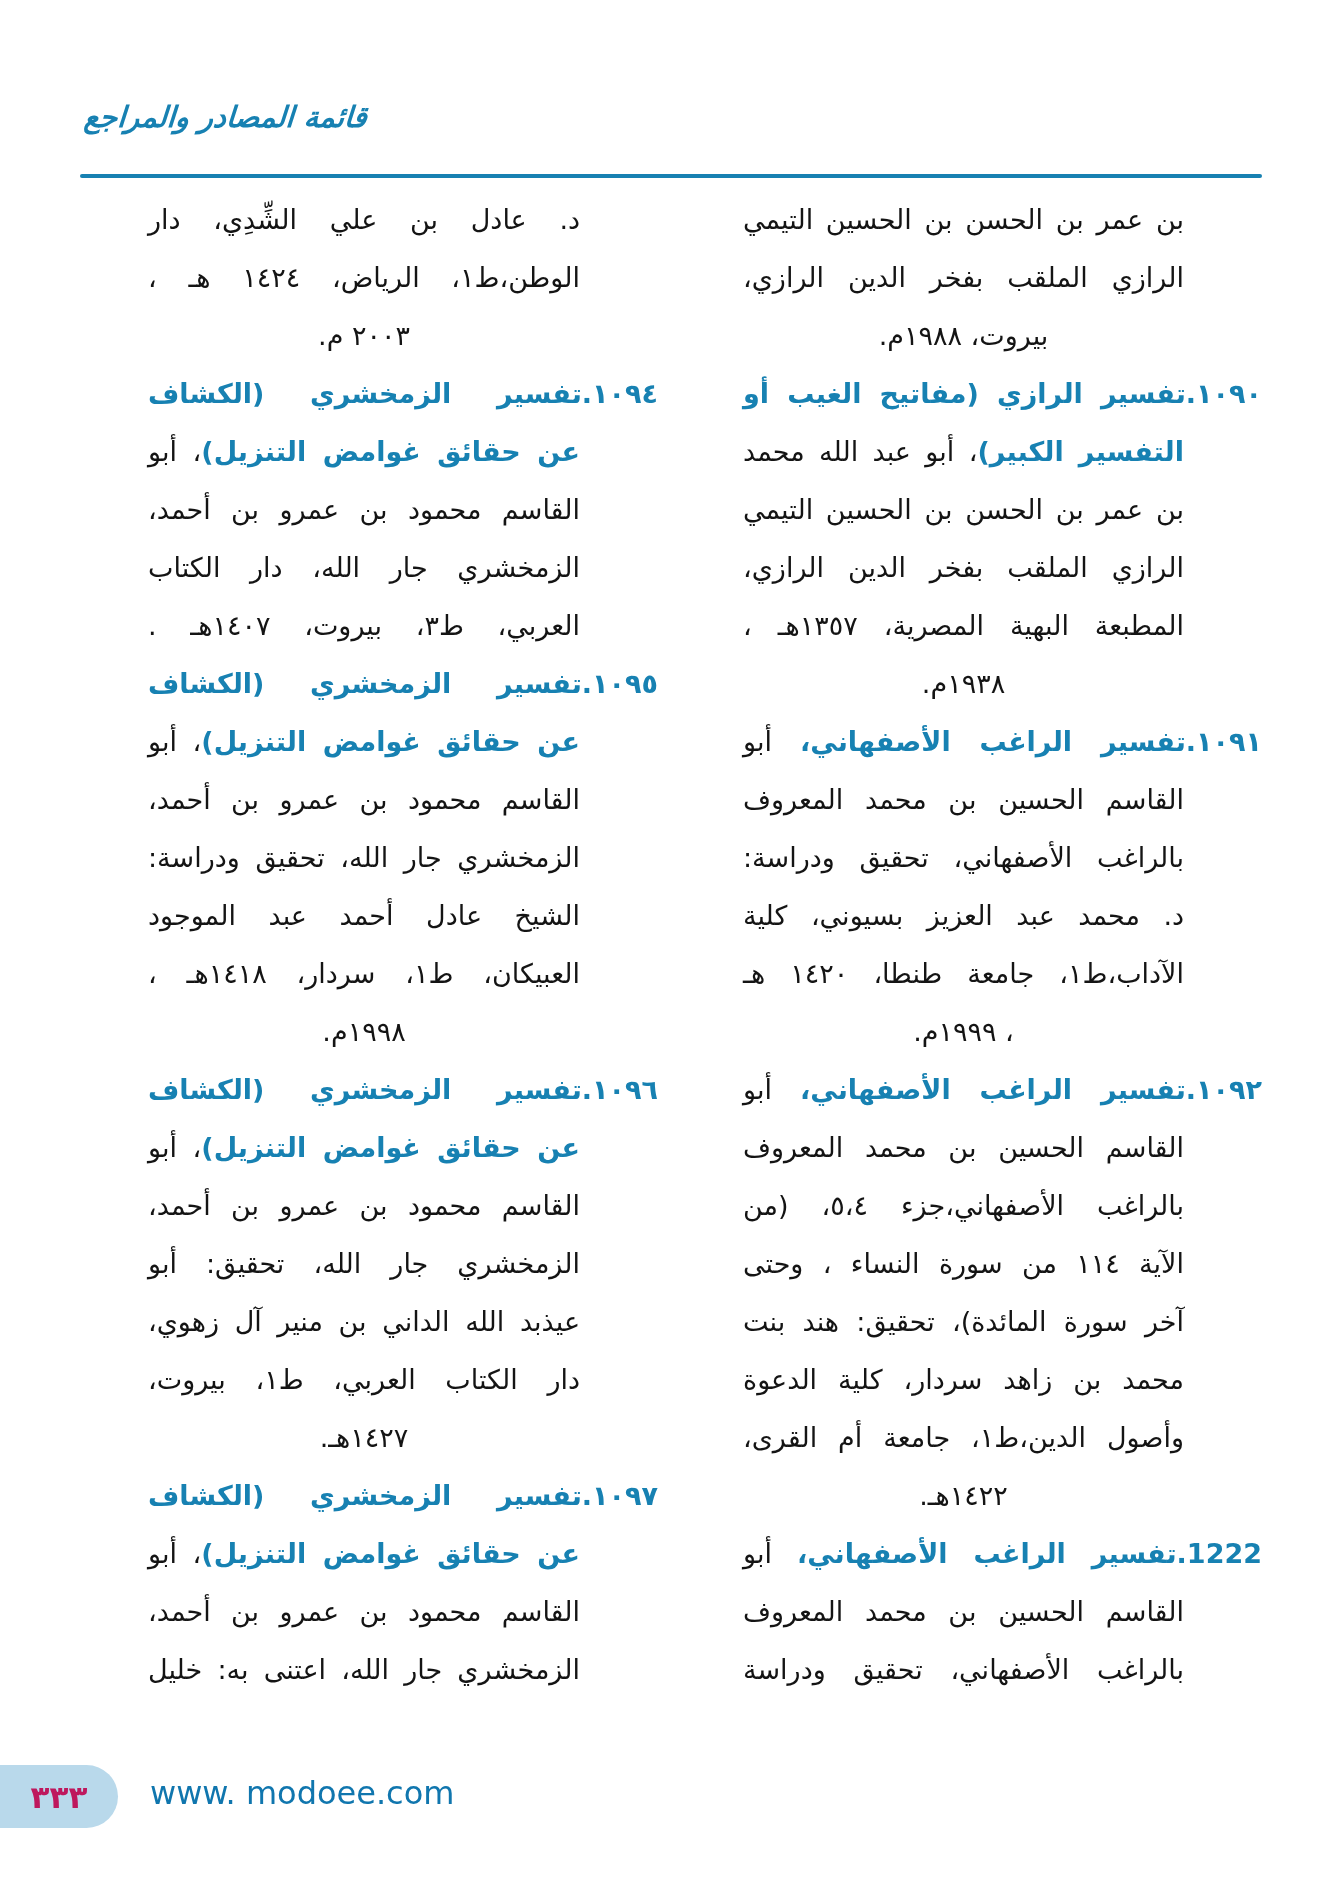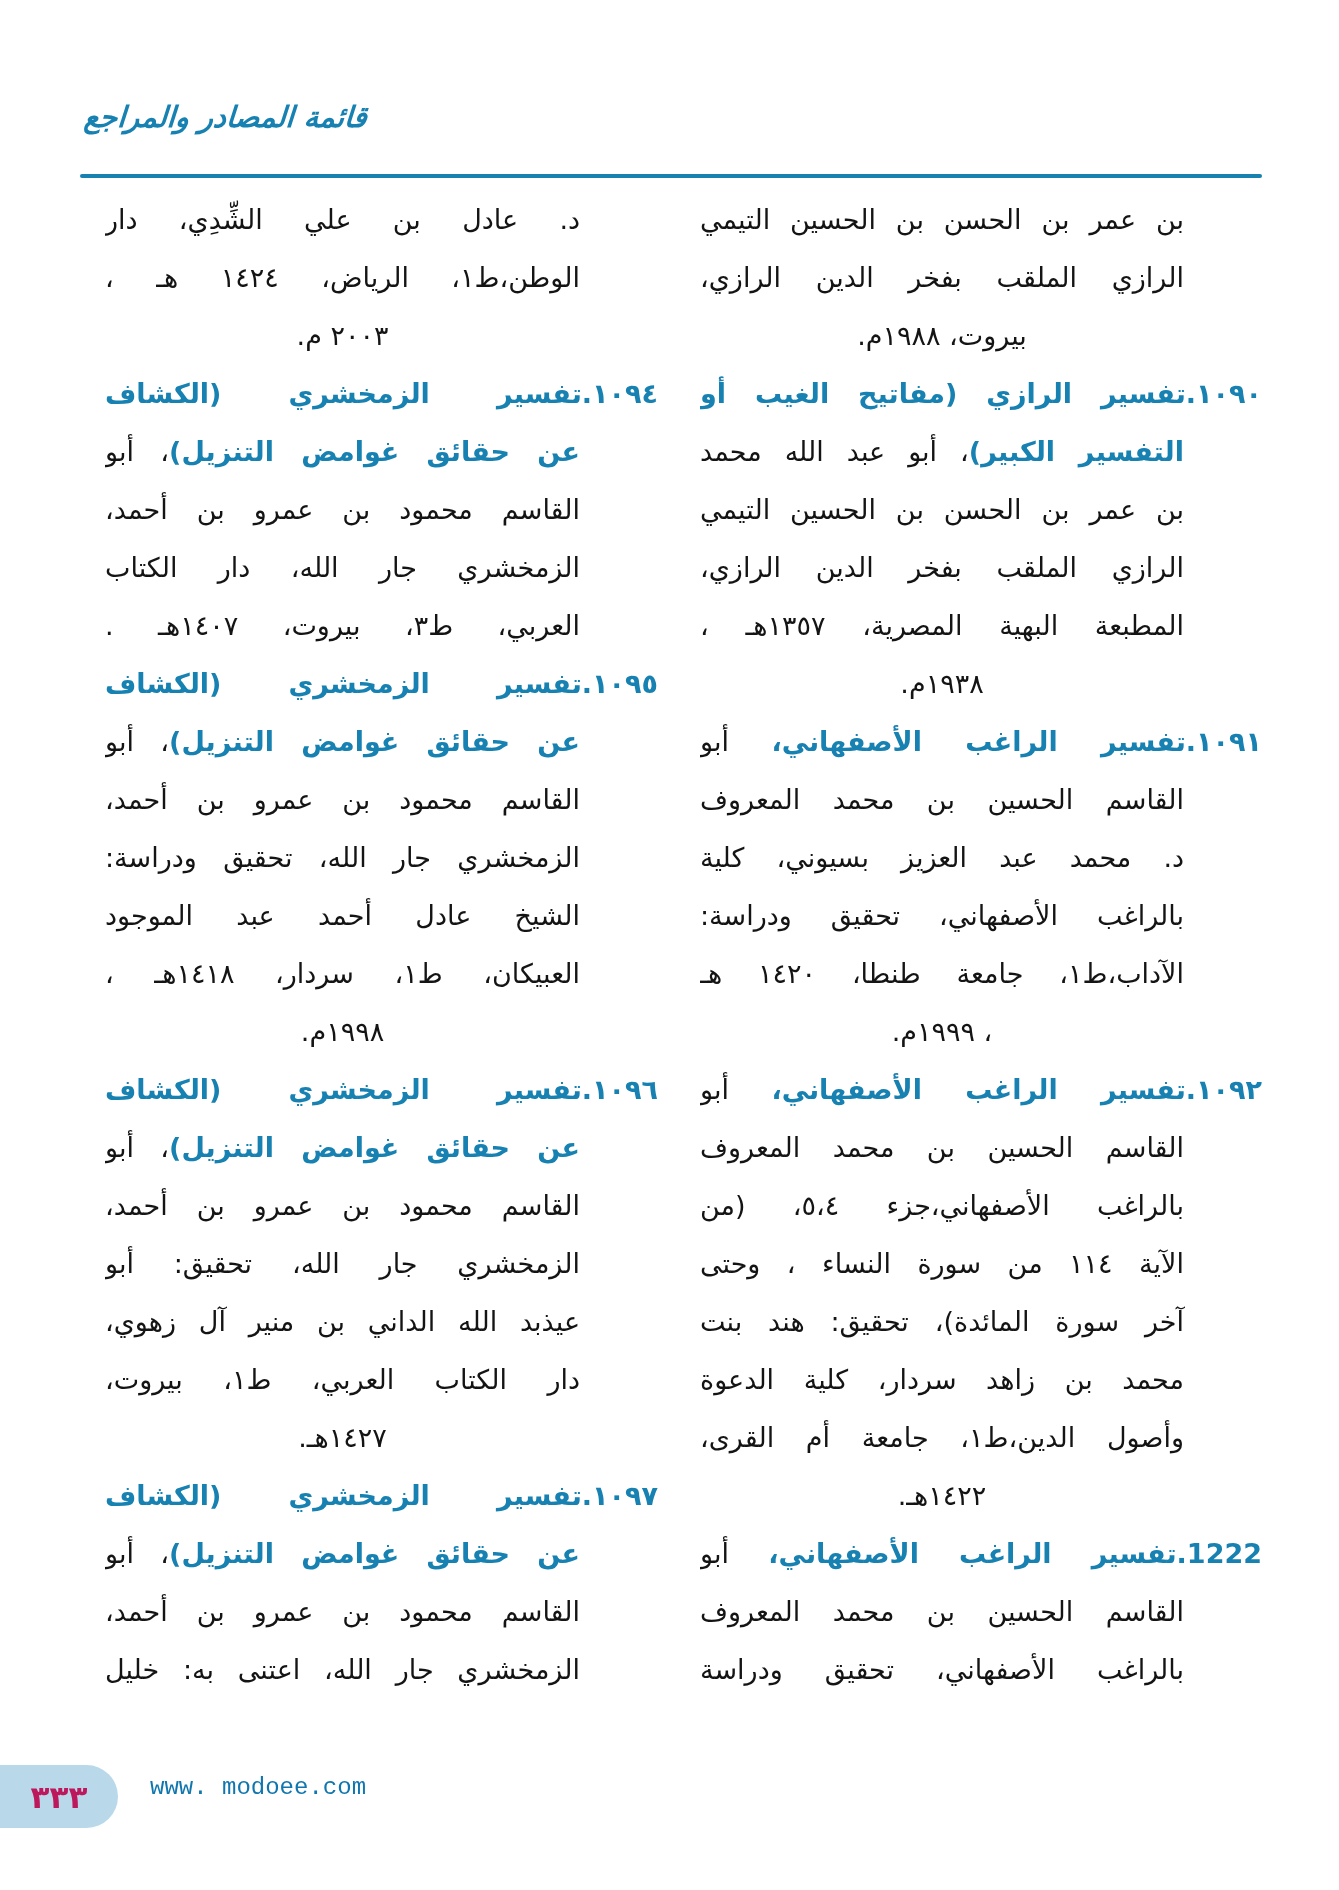--- a/index.html
+++ b/index.html
@@ -24,59 +24,59 @@
     background:var(--accent);border-radius:3px;
   }
   .col{
     position:absolute;top:191px;direction:rtl;font-size:27px;
     color:var(--ink);overflow:hidden;
   }
   .col-right{left:700px;width:562px;}
   .col-left{left:105px;width:553px;}
   .line{
     height:58px;line-height:58px;
-    text-align:justify;text-align-last:justify;
+    text-align:justify;text-align-last:justify;margin-left:43px;
   }
   .line.cont{padding-right:78px;}
   .line.last{
     padding-right:78px;
     text-align:left;text-align-last:center;
   }
   .em{color:var(--accent);font-weight:bold;}
   .page-badge{
     position:absolute;left:0;top:1765px;width:118px;height:63px;
     background:var(--badge);border-radius:0 32px 32px 0;
     display:flex;align-items:center;justify-content:center;
     color:#be185d;font-size:31px;font-weight:bold;
   }
   .site-link{
     position:absolute;left:150px;top:1774px;
-    color:var(--url);font-size:24px;direction:ltr;white-space:nowrap;font-family:Liberation Mono, monospace;
+    color:var(--url);font-size:32px;direction:ltr;white-space:nowrap;
   }
 </style>
 </head>
 <body>
 
 <div class="header-title">قائمة المصادر والمراجع</div>
 <div class="header-rule"></div>
 
 <div class="col col-right">
     <div class="line cont"><span>بن عمر بن الحسن بن الحسين التيمي</span></div>
     <div class="line cont"><span>الرازي الملقب بفخر الدين الرازي،</span></div>
     <div class="line last"><span>بيروت، ١٩٨٨م.</span></div>
     <div class="line first"><span class="em">١٠٩٠.تفسير الرازي (مفاتيح الغيب أو</span></div>
     <div class="line cont"><span class="em">التفسير الكبير)</span><span>، أبو عبد الله محمد</span></div>
     <div class="line cont"><span>بن عمر بن الحسن بن الحسين التيمي</span></div>
     <div class="line cont"><span>الرازي الملقب بفخر الدين الرازي،</span></div>
     <div class="line cont"><span>المطبعة البهية المصرية، ١٣٥٧هـ ،</span></div>
     <div class="line last"><span>١٩٣٨م.</span></div>
     <div class="line first"><span class="em">١٠٩١.تفسير الراغب الأصفهاني،</span><span> أبو</span></div>
     <div class="line cont"><span>القاسم الحسين بن محمد المعروف</span></div>
+    <div class="line cont"><span>بالراغب الأصفهاني، تحقيق ودراسة:</span></div>
     <div class="line cont"><span>د. محمد عبد العزيز بسيوني، كلية</span></div>
-    <div class="line cont"><span>بالراغب الأصفهاني، تحقيق ودراسة:</span></div>
     <div class="line cont"><span>الآداب،ط١، جامعة طنطا، ١٤٢٠ هـ</span></div>
     <div class="line last"><span>، ١٩٩٩م.</span></div>
     <div class="line first"><span class="em">١٠٩٢.تفسير الراغب الأصفهاني،</span><span> أبو</span></div>
     <div class="line cont"><span>القاسم الحسين بن محمد المعروف</span></div>
     <div class="line cont"><span>بالراغب الأصفهاني،جزء ٥،٤، (من</span></div>
     <div class="line cont"><span>الآية ١١٤ من سورة النساء ، وحتى</span></div>
     <div class="line cont"><span>آخر سورة المائدة)، تحقيق: هند بنت</span></div>
     <div class="line cont"><span>محمد بن زاهد سردار، كلية الدعوة</span></div>
     <div class="line cont"><span>وأصول الدين،ط١، جامعة أم القرى،</span></div>
     <div class="line last"><span>١٤٢٢هـ.</span></div>

